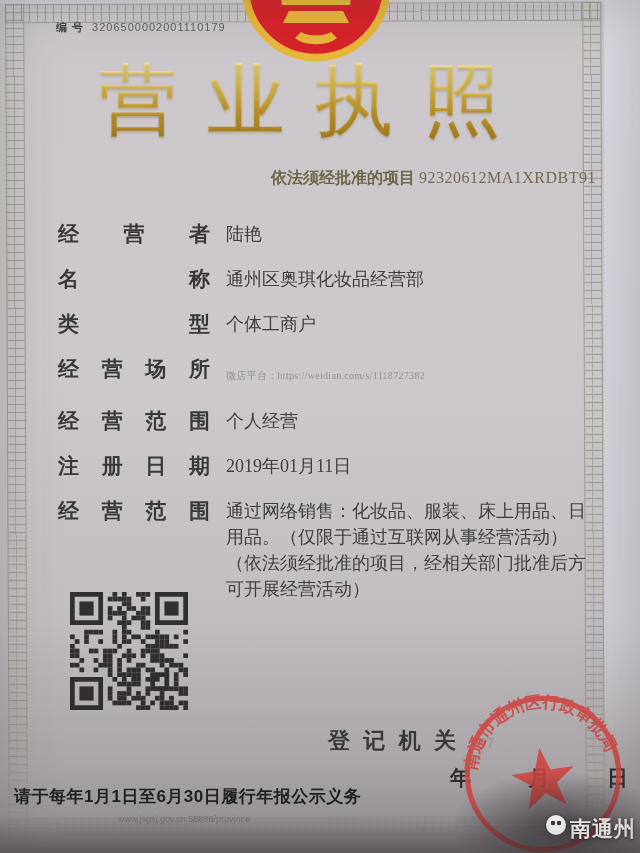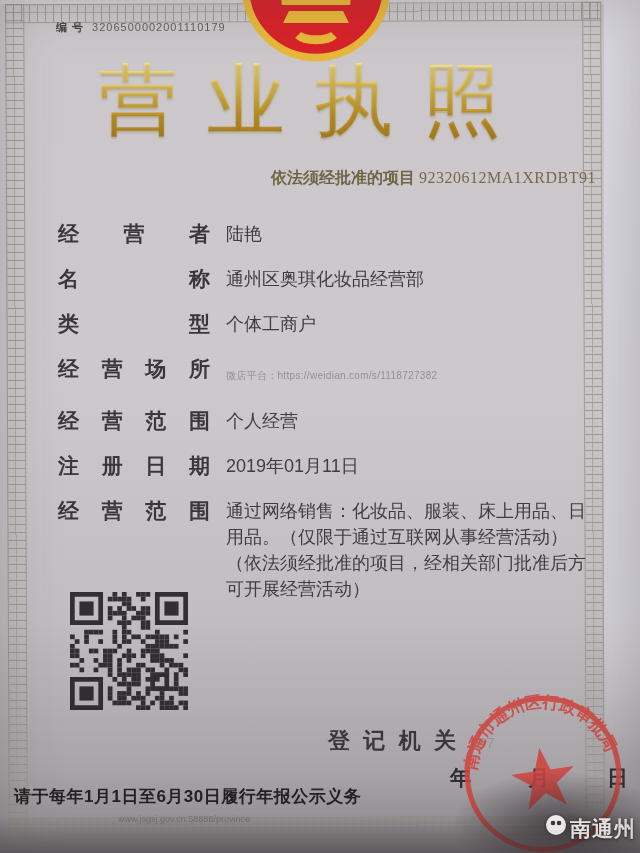--- a/index.html
+++ b/index.html
@@ -41,21 +41,21 @@
     text-shadow:0 2px 2px rgba(120,90,20,.25);
   }
   .credit{position:absolute;right:44px;top:168px;font-size:16px;color:#6e6546;
     font-family:"Liberation Serif",serif;font-weight:bold;}
   .credit .code{font-weight:normal;letter-spacing:.5px;color:#75694a;}
 
   .fields{position:absolute;left:58px;top:221px;width:548px;}
   .row{display:flex;margin-bottom:19px;align-items:flex-start;}
   .flabel{flex:0 0 152px;width:152px;font-size:21px;font-weight:bold;color:#39373a;
     text-align:justify;text-align-last:justify;line-height:26px;}
-  .fvalue{margin-left:16px;font-family:Liberation Sans, sans-serif;font-size:18px;
+  .fvalue{margin-left:16px;font-family:Liberation Serif, serif;font-size:18px;
     color:#3f3d41;line-height:26px;max-width:372px;}
   .fvalue.muted{font-size:10px;color:#90909a;padding-top:7px;letter-spacing:.3px;}
 
   .qr{position:absolute;left:70px;top:592px;width:118px;height:118px;}
   .qr svg{width:100%;height:100%;fill:#1f1c20;opacity:.88;}
 
   .registry{position:absolute;left:328px;top:728px;display:flex;align-items:baseline;}
   .registry .flabel{flex:0 0 128px;width:128px;font-size:22px;}
   .registry .ghost{margin-left:22px;font-size:15px;color:#8d8a8e;opacity:.8;}
 

